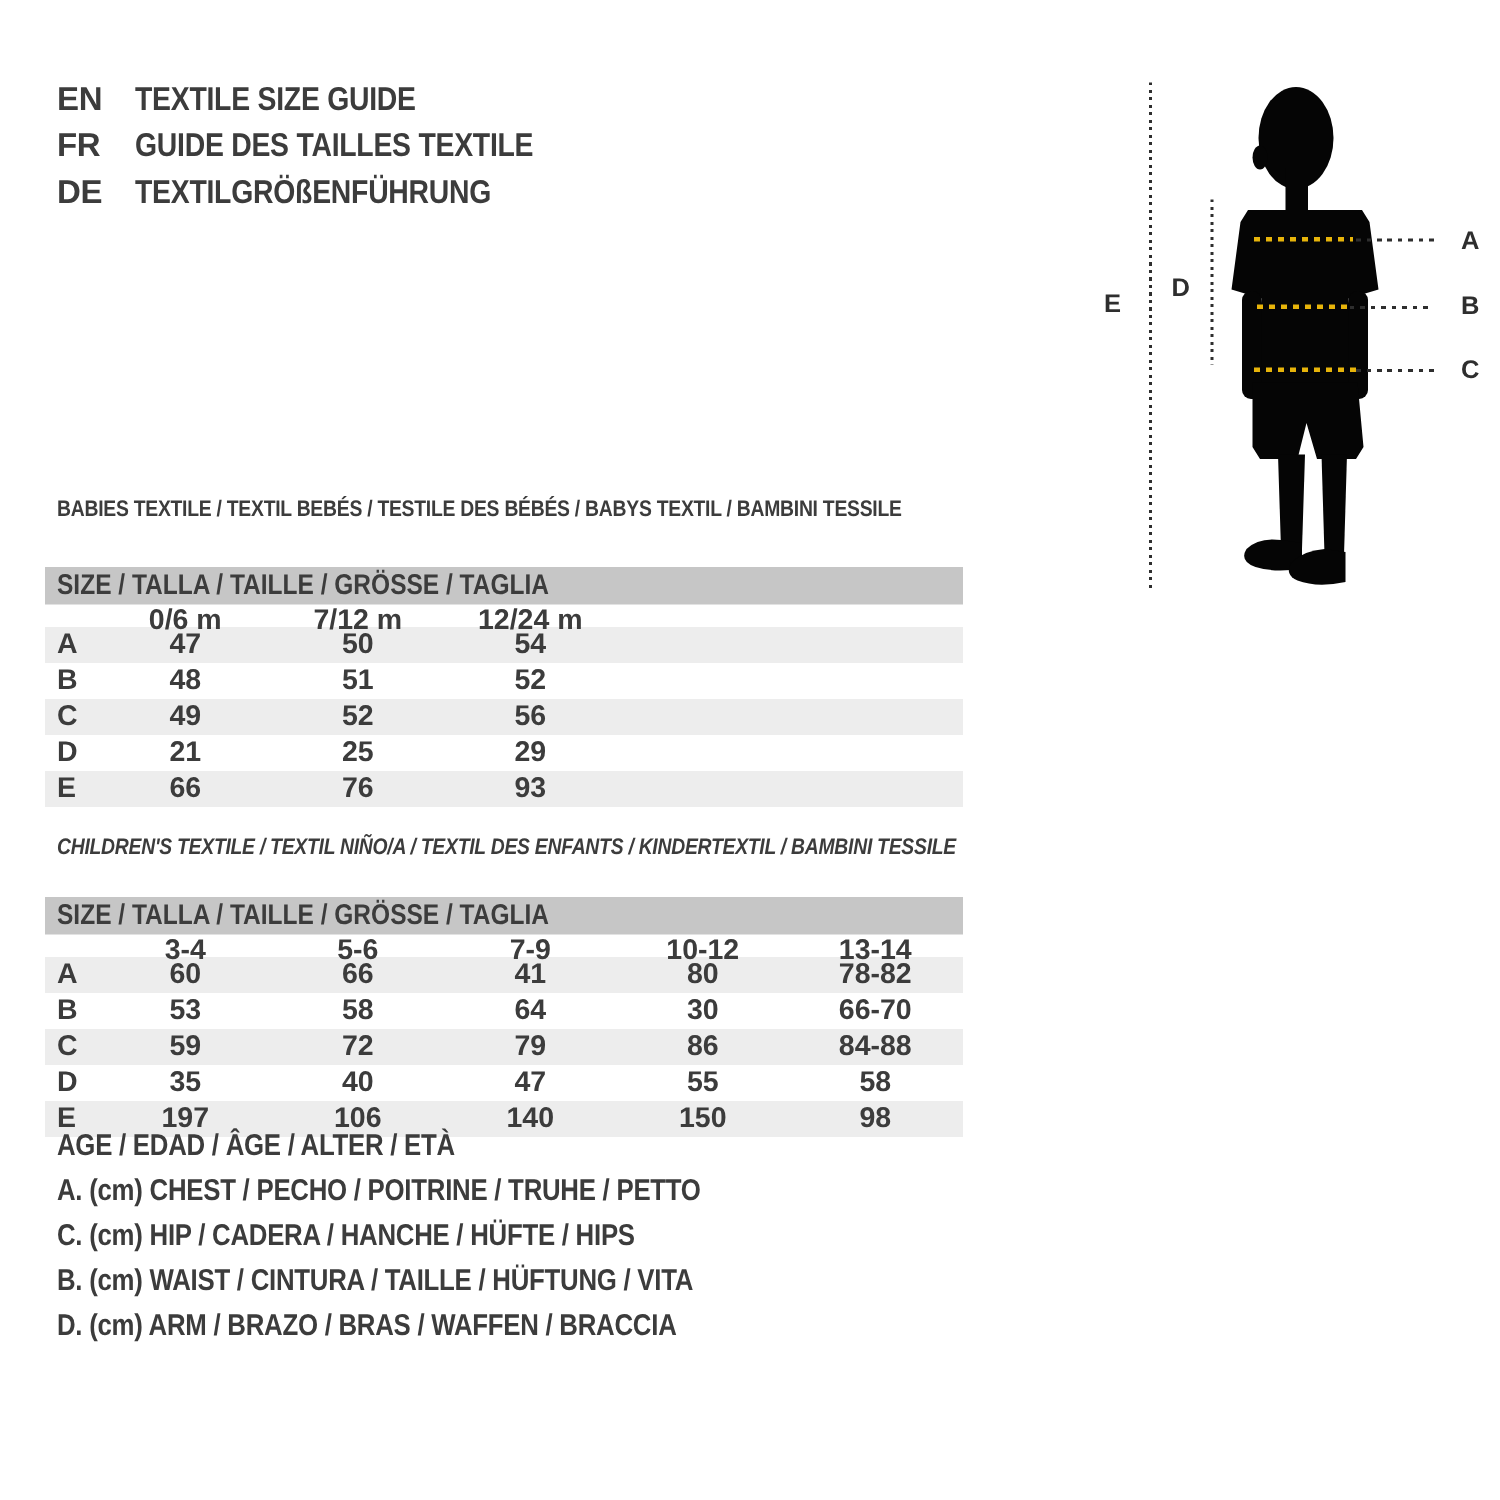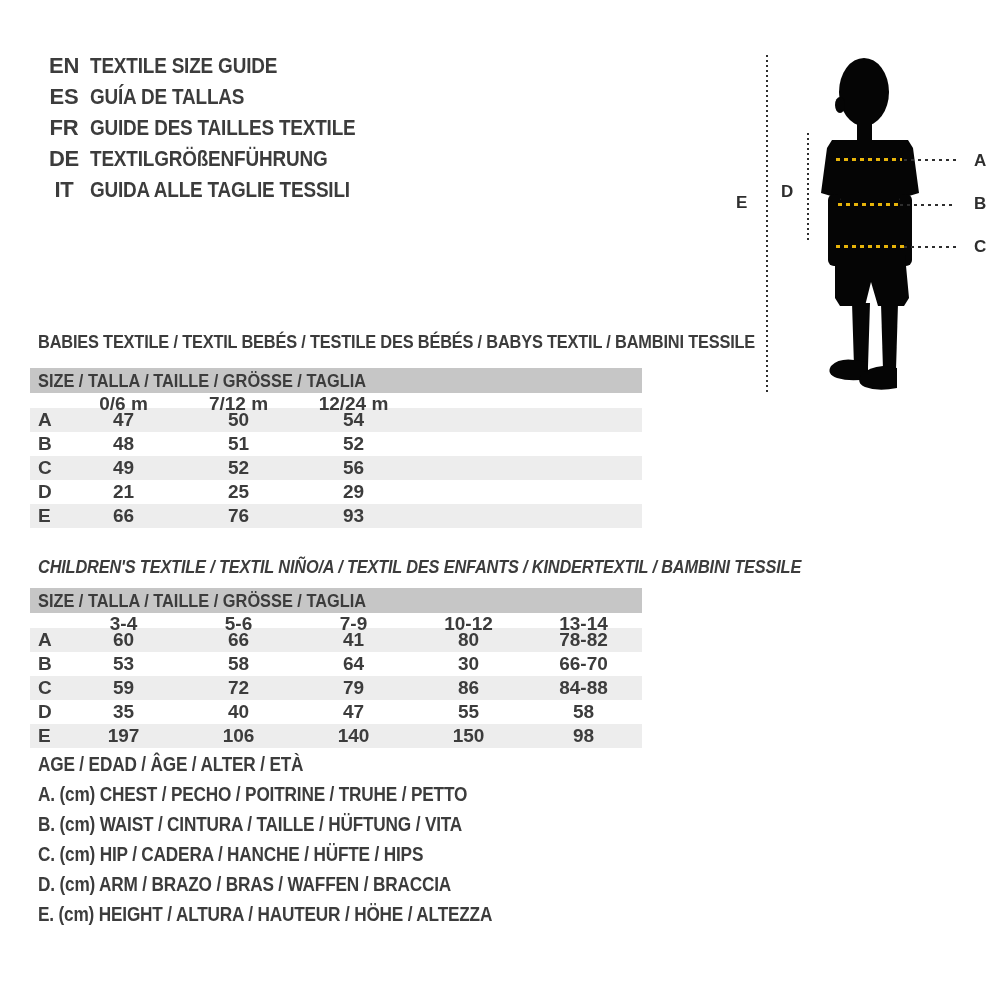--- a/index.html
+++ b/index.html
@@ -6,36 +6,36 @@
   html,body { background:#fff; }
   .page {
     position:relative; width:1000px; height:1000px; background:#ffffff;
     font-family:"Liberation Sans", sans-serif; color:#3c3c3c; overflow:hidden;
   }
   .cond { transform:scaleX(0.86); transform-origin:left center; white-space:nowrap; display:inline-block; }
 
   
   .lang-block { position:absolute; left:38px; top:50px; }
   .lang-row { display:flex; height:31px; align-items:center; font-size:22px; font-weight:600; letter-spacing:-0.2px; }
-  .lang-code { width:52px; flex:0 0 52px;text-align:center; }
+  .lang-code { width:52px; flex:0 0 52px; }
 
   
   .silhouette-svg { position:absolute; left:815px; top:48px; width:130px; height:345px; }
   .vdots { position:absolute; width:2px; background-image:repeating-linear-gradient(to bottom, #2e2e2e 0 2px, transparent 2px 5px); }
   .e-line { left:766px; top:55px; height:337px; }
   .d-line { left:807px; top:133px; height:110px; }
   .hdots-dark { position:absolute; height:2px; background-image:repeating-linear-gradient(to right, #2e2e2e 0 3px, transparent 3px 7px); }
   .hdots-yellow { position:absolute; height:3px; background-image:repeating-linear-gradient(to right, var(--accent) 0 4px, transparent 4px 8px); }
   .fig-label { position:absolute; font-size:17px; font-weight:700; color:#2e2e2e; line-height:17px; }
 
   
-  .section-title { position:absolute; left:38px; font-size:19px; font-weight:600; letter-spacing:-0.2px; }
-
-  
-  .size-table { position:absolute; left:30px; width:612px; font-size:19px; font-weight:600; }
+  .section-title { position:absolute; left:38px; font-size:15px; font-weight:600; letter-spacing:-0.2px; }
+
+  
+  .size-table { position:absolute; left:30px; width:612px; font-size:19px; font-weight:600;margin-top:10px; }
   .size-bar { height:25px; background:var(--bar); display:flex; align-items:center; padding-left:8px; }
   .trow { display:grid; height:24px; align-items:center; }
   .thead { height:15px; }
   .t-b .trow { grid-template-columns:36px repeat(3, 115px); }
   .t-c .trow { grid-template-columns:36px repeat(5, 115px); }
   .trow.stripe { background:var(--stripe); }
   .cell-label { padding-left:8px; text-align:left; }
   .cell-val { text-align:center; }
 
   
@@ -46,34 +46,26 @@
 <body>
 
 <div class="page" style="--accent: #e7b40a; --bar: #c6c6c6; --stripe: #ededed; color: rgb(60, 60, 60);">
 
   <div class="lang-block">
     <div class="lang-row">
       <span class="lang-code">EN</span>
       <span class="cond">TEXTILE SIZE GUIDE</span>
     </div>
     <div class="lang-row">
-      <span class="lang-code">ES</span>
-      <span class="cond">GUÍA DE TALLAS</span>
-    </div>
-    <div class="lang-row">
       <span class="lang-code">FR</span>
       <span class="cond">GUIDE DES TAILLES TEXTILE</span>
     </div>
     <div class="lang-row">
       <span class="lang-code">DE</span>
       <span class="cond">TEXTILGRÖßENFÜHRUNG</span>
-    </div>
-    <div class="lang-row">
-      <span class="lang-code">IT</span>
-      <span class="cond">GUIDA ALLE TAGLIE TESSILI</span>
     </div>
   </div>
 
   <svg class="silhouette-svg" viewBox="0 0 130 345" aria-hidden="true">
     <g fill="#050505">
       <ellipse cx="49" cy="44" rx="25" ry="34"></ellipse>
       <ellipse cx="25" cy="57" rx="5" ry="8"></ellipse>
       <rect x="42" y="64" width="15" height="28"></rect>
       <path d="M17 92 L93 92 L98 100 L104 145 L84 151 L90 209 L20 209 L26 151 L6 145 L12 100 Z"></path>
       <rect x="13" y="146" width="13" height="72" rx="6"></rect>
@@ -206,26 +198,23 @@
   </div>
 
   <div class="legend">
     <div class="legend-line">
         <span class="cond">AGE / EDAD / ÂGE / ALTER / ETÀ</span>
       </div>
     <div class="legend-line">
         <span class="cond">A. (cm) CHEST / PECHO / POITRINE / TRUHE / PETTO</span>
       </div>
     <div class="legend-line">
+        <span class="cond">C. (cm) HIP / CADERA / HANCHE / HÜFTE / HIPS</span>
+      </div>
+    <div class="legend-line">
         <span class="cond">B. (cm) WAIST / CINTURA / TAILLE / HÜFTUNG / VITA</span>
       </div>
     <div class="legend-line">
-        <span class="cond">C. (cm) HIP / CADERA / HANCHE / HÜFTE / HIPS</span>
-      </div>
-    <div class="legend-line">
         <span class="cond">D. (cm) ARM / BRAZO / BRAS / WAFFEN / BRACCIA</span>
       </div>
-    <div class="legend-line">
-        <span class="cond">E. (cm) HEIGHT / ALTURA / HAUTEUR / HÖHE / ALTEZZA</span>
-      </div>
   </div>
 
 </div>
 
 </body></html>

